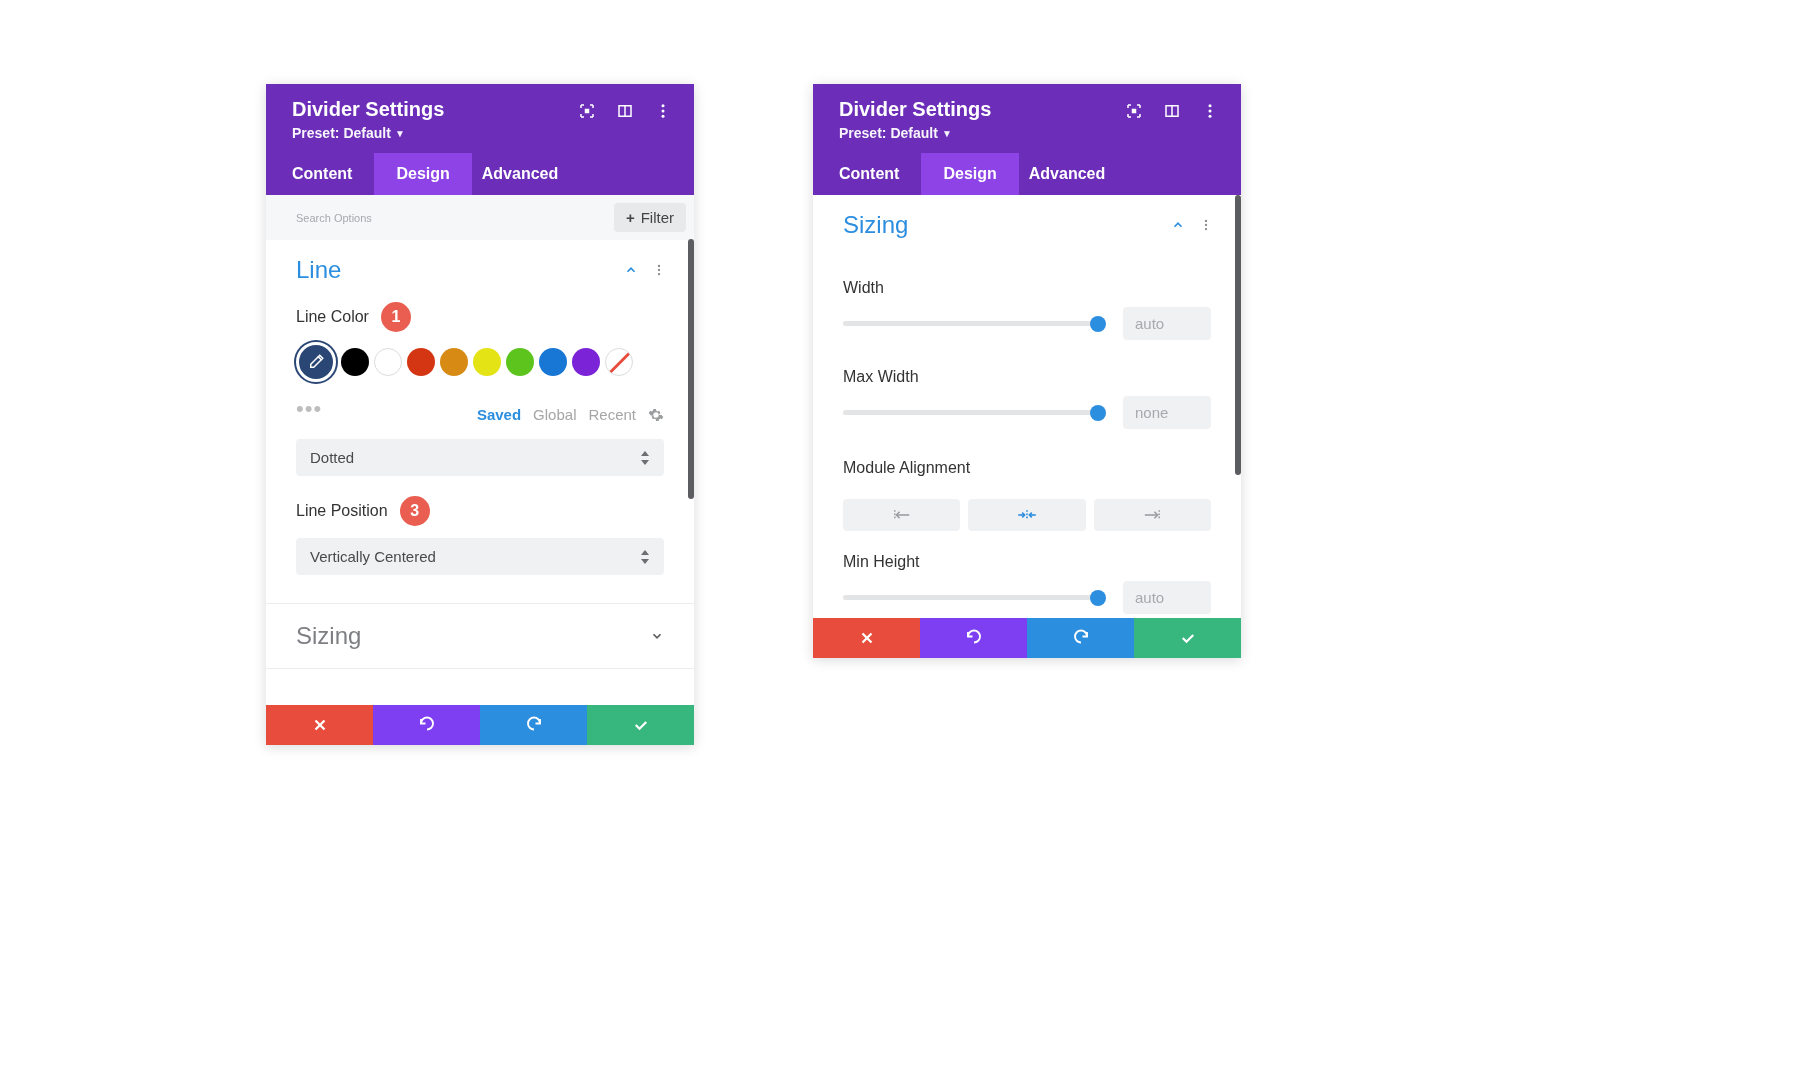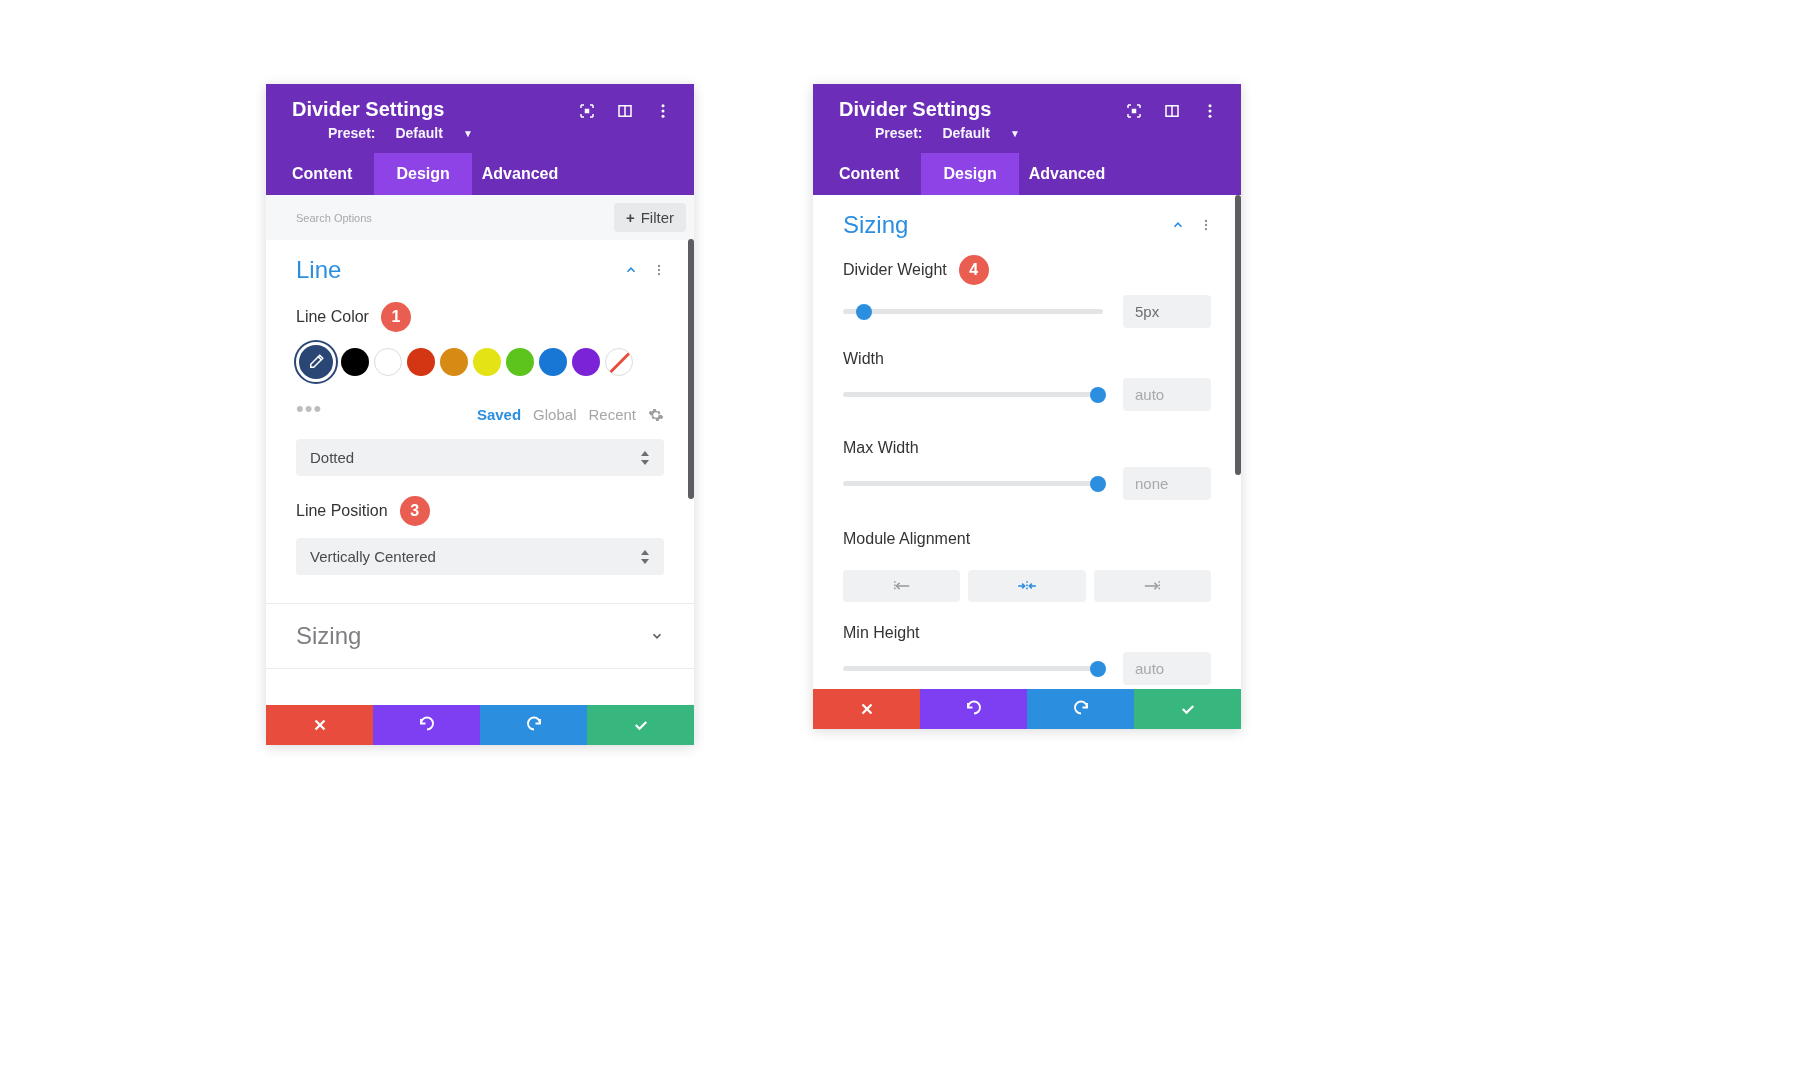--- a/index.html
+++ b/index.html
@@ -18,21 +18,21 @@
   *{box-sizing:border-box;font-family:Arial,Helvetica,sans-serif;}
   body{margin:0;background:#FFFFFF;width:1800px;height:1080px;position:relative;}
   
   .panel{position:absolute;width:428px;display:flex;flex-direction:column;box-shadow:0 2px 12px rgba(0,0,0,0.15);}
   .panel.left{left:266px;top:84px;}
   .panel.right{left:813px;top:84px;}
   
   .hdr{background:var(--purple);color:#fff;padding:14px 22px 12px 26px;display:flex;align-items:flex-start;justify-content:space-between;}
   .hdr-left{display:flex;flex-direction:column;gap:4px;}
   .hdr-title{font-size:20px;font-weight:700;}
-  .hdr-preset{font-size:14px;font-weight:600;display:flex;align-items:center;gap:20px;opacity:.95;margin-left:36px;}
+  .hdr-preset{font-size:14px;font-weight:600;display:flex;align-items:center;gap:4px;opacity:.95;}
   .hdr-right{display:flex;align-items:center;gap:20px;margin-top:4px;}
   .hdr-icon{width:18px;height:18px;display:flex;align-items:center;justify-content:center;cursor:pointer;}
   .hdr-icon svg{width:100%;height:100%;}
   
   .tabs{display:flex;background:var(--purple);}
   .tab{flex:0 0 auto;padding:12px 22px;color:#fff;font-size:16px;font-weight:600;cursor:pointer;}
   .tab.active{background:var(--tab-active);}
   .tab.adv{padding-left:10px;padding-right:30px;}
   .tab.first{padding-left:26px;}
   
@@ -311,34 +311,22 @@
               <polyline points="6 15 12 9 18 15"></polyline>
             </svg></span>
         <span class="chev"><svg viewBox="0 0 24 24" fill="#8A8C8F">
               <circle cx="12" cy="5" r="2"></circle>
               <circle cx="12" cy="12" r="2"></circle>
               <circle cx="12" cy="19" r="2"></circle>
             </svg></span>
       </div>
     </div>
 
-    <div class="slider-row">
-      <div class="field-label">
-        <span>Divider Weight</span>
-        <span class="annotation">4</span>
-      </div>
-      <div class="slide-wrap">
-        <div class="track">
-            <div class="thumb" style="left:8%"></div>
-          </div>
-        <div class="val-box">5px</div>
-      </div>
-    </div>
-
-    <div class="slider-row" style="margin-top:12px;">
+
+    <div class="slider-row" style="margin-top:24px;">
       <div class="field-label">
           <span>Width</span>
         </div>
       <div class="slide-wrap">
         <div class="track">
             <div class="thumb" style="left:98%"></div>
           </div>
         <div class="val-box muted">auto</div>
       </div>
     </div>

